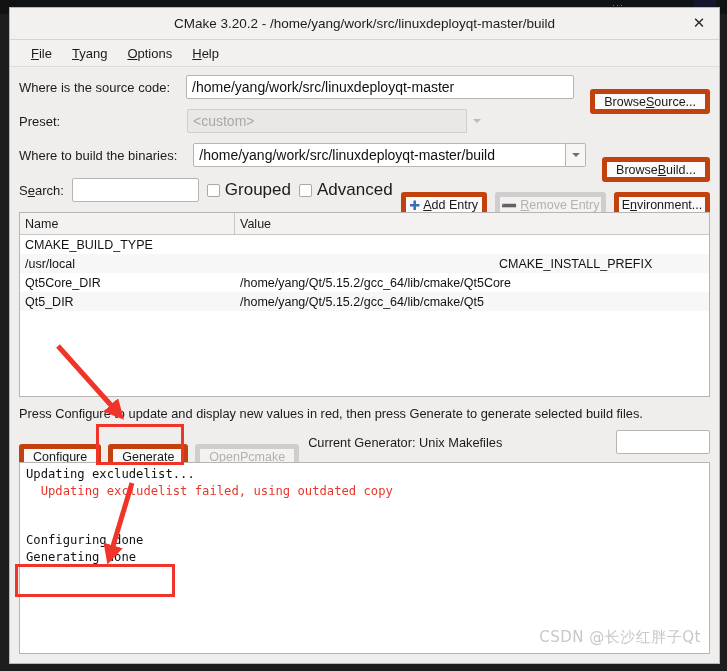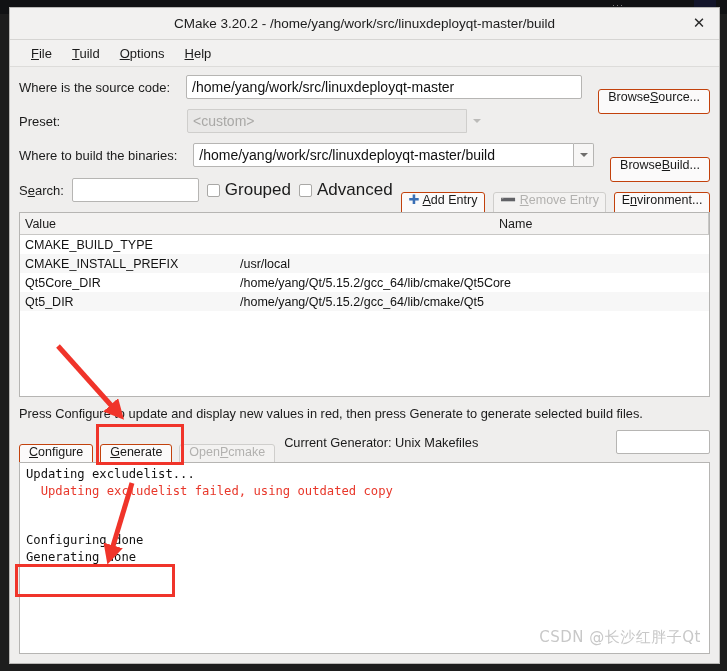--- a/index.html
+++ b/index.html
@@ -186,27 +186,27 @@
   }
   .wrap-combo .lineedit {
     border-radius: 2px 0 0 2px;
   }
 
   .btn {
     height: 25px;
     min-width: 20px;
     box-sizing: border-box;
     background: #fbfafa;
-    border: 1px solid #c2410c;
+    border: 5px solid #c2410c;
     border-radius: 3px;
     font-size: 12.5px;
     color: #191919;
     padding: 0 9px;
     display: flex;
-    align-items: flex-start;
+    align-items: flex-end;
     justify-content: center;
     white-space: nowrap;
     cursor: pointer;
     font-family: "Liberation Sans", sans-serif;
     margin-top: 28px;
   }
   .btn .acc { text-decoration: underline; }
   .btn.disabled {
     color: #b2b1af;
     border-color: #cfcecc;
@@ -402,21 +402,21 @@
 
 <div id="window">
 
   <div id="titlebar">
     <div id="titlebar-title">CMake 3.20.2 - /home/yang/work/src/linuxdeployqt-master/build</div>
     <div id="titlebar-close">✕</div>
   </div>
 
   <div id="menubar">
     <div class="menu-item"><span class="acc">F</span><span>ile</span></div>
-    <div class="menu-item"><span class="acc">T</span><span>uild</span></div>
+    <div class="menu-item"><span class="acc">T</span><span>yang</span></div>
     <div class="menu-item"><span class="acc">O</span><span>ptions</span></div>
     <div class="menu-item"><span class="acc">H</span><span>elp</span></div>
   </div>
 
   <div id="content">
 
     <div class="form-row">
       <div class="form-label">Where is the source code:</div>
       <div class="lineedit">/home/yang/work/src/linuxdeployqt-master</div>
       <div class="btn">
@@ -475,30 +475,30 @@
         </div>
       <div class="btn">
           <span>E</span>
           <span class="acc">n</span>
           <span>vironment...</span>
         </div>
     </div>
 
     <div id="cache-table">
       <div id="cache-header">
+        <div class="th name-col">Name</div>
         <div class="th value-col">Value</div>
-        <div class="th name-col">Name</div>
       </div>
       <div class="trow">
         <div class="td name-col">CMAKE_BUILD_TYPE</div>
         <div class="td value-col"></div>
       </div>
       <div class="trow alt">
+        <div class="td value-col">/usr/local</div>
         <div class="td name-col">CMAKE_INSTALL_PREFIX</div>
-        <div class="td value-col">/usr/local</div>
       </div>
       <div class="trow">
         <div class="td name-col">Qt5Core_DIR</div>
         <div class="td value-col">/home/yang/Qt/5.15.2/gcc_64/lib/cmake/Qt5Core</div>
       </div>
       <div class="trow alt">
         <div class="td name-col">Qt5_DIR</div>
         <div class="td value-col">/home/yang/Qt/5.15.2/gcc_64/lib/cmake/Qt5</div>
       </div>
     </div>

